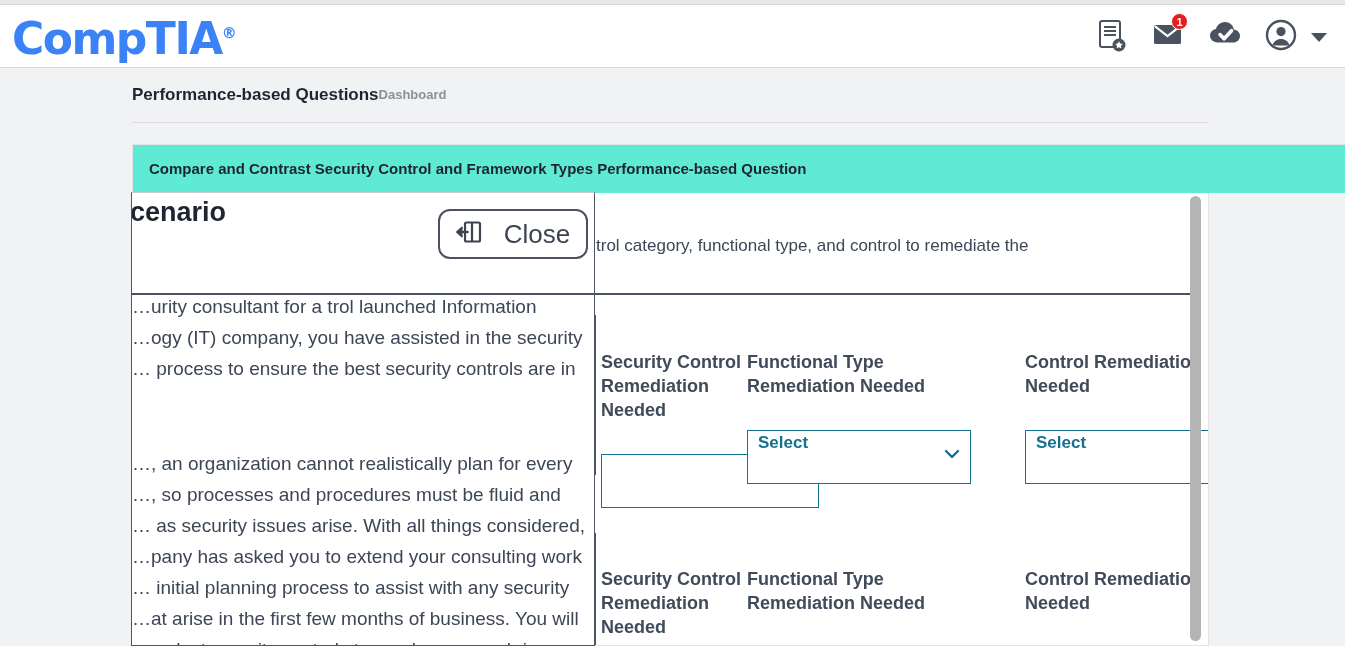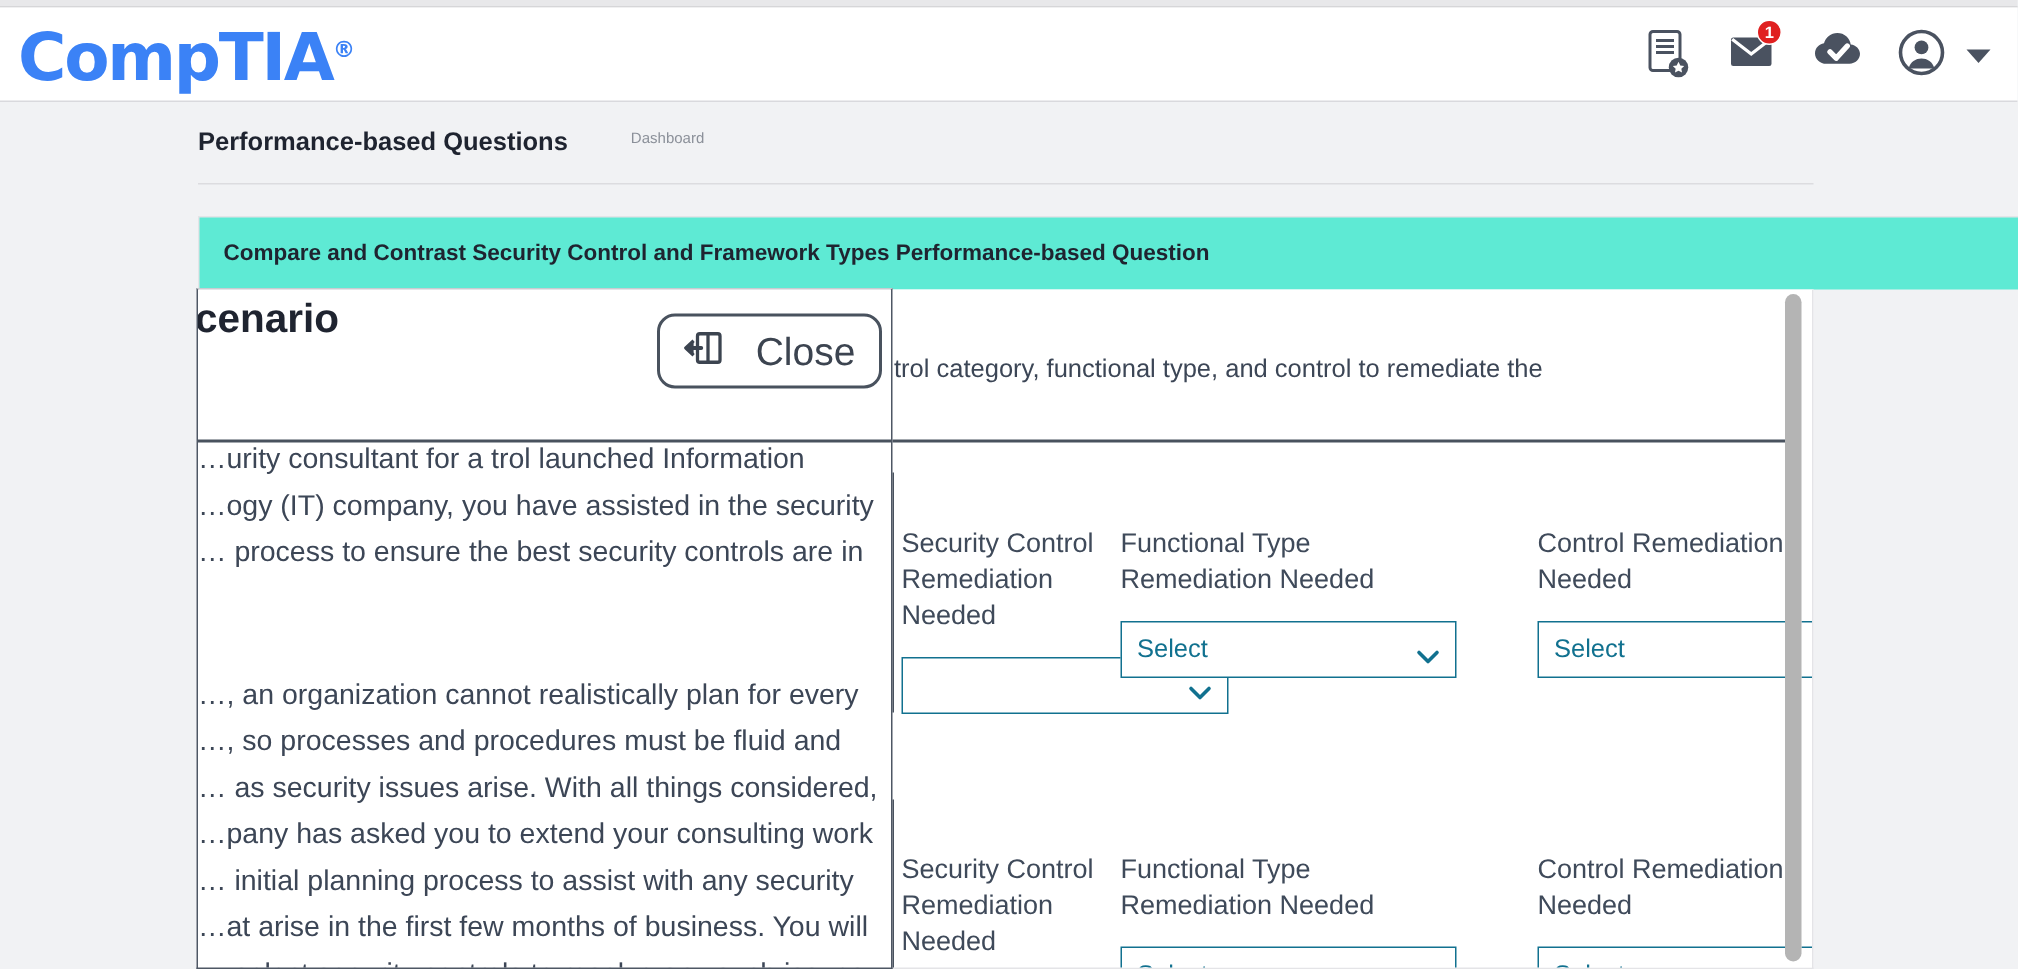--- a/index.html
+++ b/index.html
@@ -65,21 +65,21 @@
     position: absolute; left: 132px; top: 78px;
     width: 1077px; height: 45px;
     border-bottom: 1px solid #dcdcdf;
     display: flex; align-items: flex-start;
   }
   .tab {
     font-size: 17px; color: #1f2430;
     font-weight: 700; white-space: nowrap;
     padding-top: 7px; cursor: pointer;
   }
-  .tab.muted { font-weight: 400; color: #8b9099; margin-left: 42px; font-size: 10px; padding-top: 9px; }
+  .tab.muted { font-weight: 700; color: #8b9099; font-size: 13px; padding-top: 9px; }
 
   
   .question-card {
     position: absolute; left: 132px; top: 144px;
     width: 1221px; height: 49px;
     background: #5eead4;
     border: 1px solid #e4e4e7;
     border-bottom: none;
   }
   .question-card-title {
@@ -135,29 +135,29 @@
     width: 52px; height: 68px;
     border: 1px solid #f1f2f3;
   }
 
   
   .col {
     position: absolute;
     font-size: 18px;
     line-height: 24px;
     color: #3f4a5a;
-    font-weight: 400;
+    font-weight: 700;
   }
   .col-label { white-space: normal; }
   .select-box {
-    margin-top: 16px;
-    width: 224px; height: 38px;
+    margin-top: 32px;
+    width: 224px; height: 54px;
     border: 1px solid #11718f;
     background: #fff;
-    display: flex; align-items: center;
+    display: flex; align-items: flex-start;
     padding: 0 10px;
     cursor: pointer;
     position: relative;
   }
   .select-box .val {
     font-size: 17px; color: #11718f;
   }
   .select-box .chev {
     position: absolute; right: 10px; top: 11px;
   }

